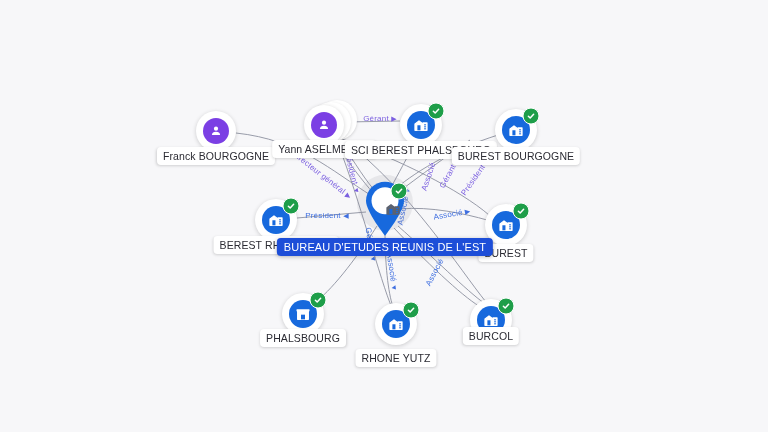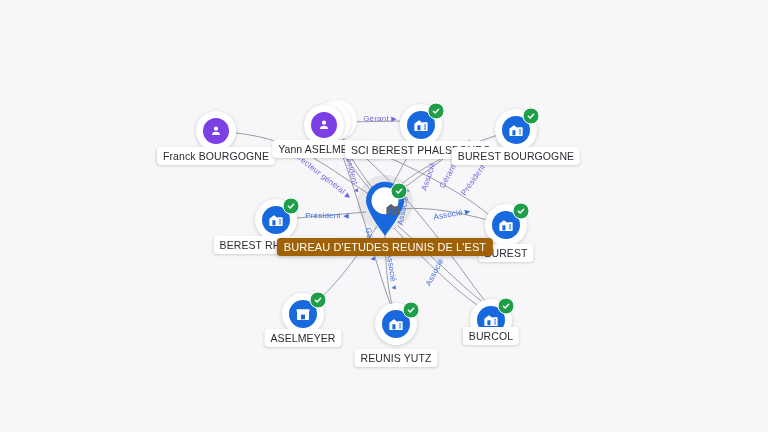--- a/index.html
+++ b/index.html
@@ -86,21 +86,21 @@
   }
   .pin .halo{
     position:absolute;left:50%;top:22px;
     transform:translate(-50%,-50%);
     width:56px;height:56px;border-radius:50%;
     background:rgba(120,125,140,.13);
   }
   .pin svg{position:absolute;left:0;top:0;}
   .focus .badge{transform:translate(-50%,-50%) translate(14px,-20px);}
   .caption.selected{
-    background:#a16207;
+    background:#1d4ed8;
     color:#ffffff;
     font-size:11px;
     padding:3px 7px;
     border-radius:4px;
     box-shadow:0 1px 4px rgba(0,0,0,.25);
     z-index:30;
   }
 
   
   .edge-label{
@@ -268,41 +268,41 @@
             <path d="M3 6h18l-1.5 4h-15z" fill="#fff" stroke="#fff"></path>
             <rect x="9" y="13" width="6" height="7" fill="#1769dd" stroke="none"></rect>
           </svg>
         </div>
       </div>
       <div class="badge">
         <svg width="9" height="9" viewBox="0 0 24 24" fill="none" stroke="#fff" stroke-width="4" stroke-linecap="round" stroke-linejoin="round">
           <path d="M5 12.5l4.8 4.8L19 7.5"></path>
         </svg>
       </div>
-      <div class="caption" style="top:15px">ASELMEYER</div>
+      <div class="caption" style="top:15px">PHALSBOURG</div>
     </div>
     <div class="node company" style="left: 396px; top: 324px;">
       <div class="bubble">
         <div class="disc">
           <svg width="16" height="16" viewBox="0 0 24 24" fill="none" stroke="#fff" stroke-width="1.9" stroke-linejoin="round">
             <path d="M3 20V10.5L9 6l6 4.5V20z" fill="#fff" stroke="#fff"></path>
             <rect x="15" y="9" width="6" height="11" fill="#fff" stroke="#fff"></rect>
             <rect x="6.6" y="12.4" width="4.6" height="7.6" fill="#1769dd" stroke="none"></rect>
             <rect x="16.6" y="11" width="3" height="1.5" fill="#1769dd" stroke="none"></rect>
             <rect x="16.6" y="14" width="3" height="1.5" fill="#1769dd" stroke="none"></rect>
             <rect x="16.6" y="17" width="3" height="1.5" fill="#1769dd" stroke="none"></rect>
           </svg>
         </div>
       </div>
       <div class="badge">
         <svg width="9" height="9" viewBox="0 0 24 24" fill="none" stroke="#fff" stroke-width="4" stroke-linecap="round" stroke-linejoin="round">
           <path d="M5 12.5l4.8 4.8L19 7.5"></path>
         </svg>
       </div>
-      <div class="caption" style="top:25px">REUNIS YUTZ</div>
+      <div class="caption" style="top:25px">RHONE YUTZ</div>
     </div>
     <div class="node company" style="left: 491px; top: 320px;">
       <div class="bubble">
         <div class="disc">
           <svg width="16" height="16" viewBox="0 0 24 24" fill="none" stroke="#fff" stroke-width="1.9" stroke-linejoin="round">
             <path d="M3 20V10.5L9 6l6 4.5V20z" fill="#fff" stroke="#fff"></path>
             <rect x="15" y="9" width="6" height="11" fill="#fff" stroke="#fff"></rect>
             <rect x="6.6" y="12.4" width="4.6" height="7.6" fill="#1769dd" stroke="none"></rect>
             <rect x="16.6" y="11" width="3" height="1.5" fill="#1769dd" stroke="none"></rect>
             <rect x="16.6" y="14" width="3" height="1.5" fill="#1769dd" stroke="none"></rect>

